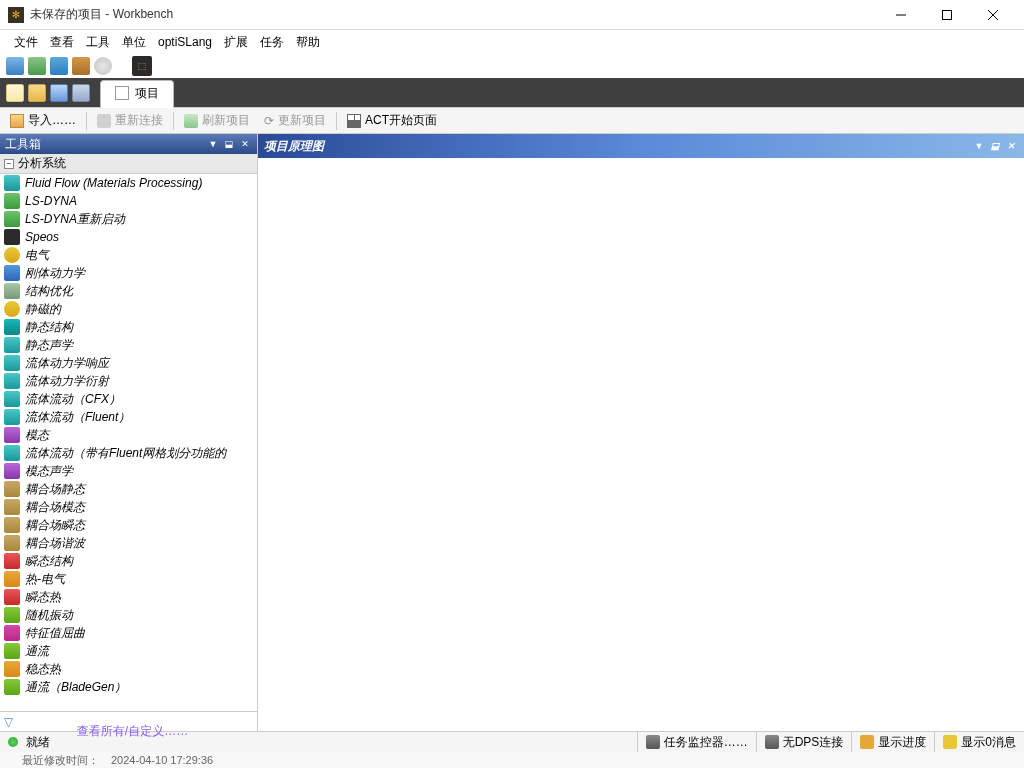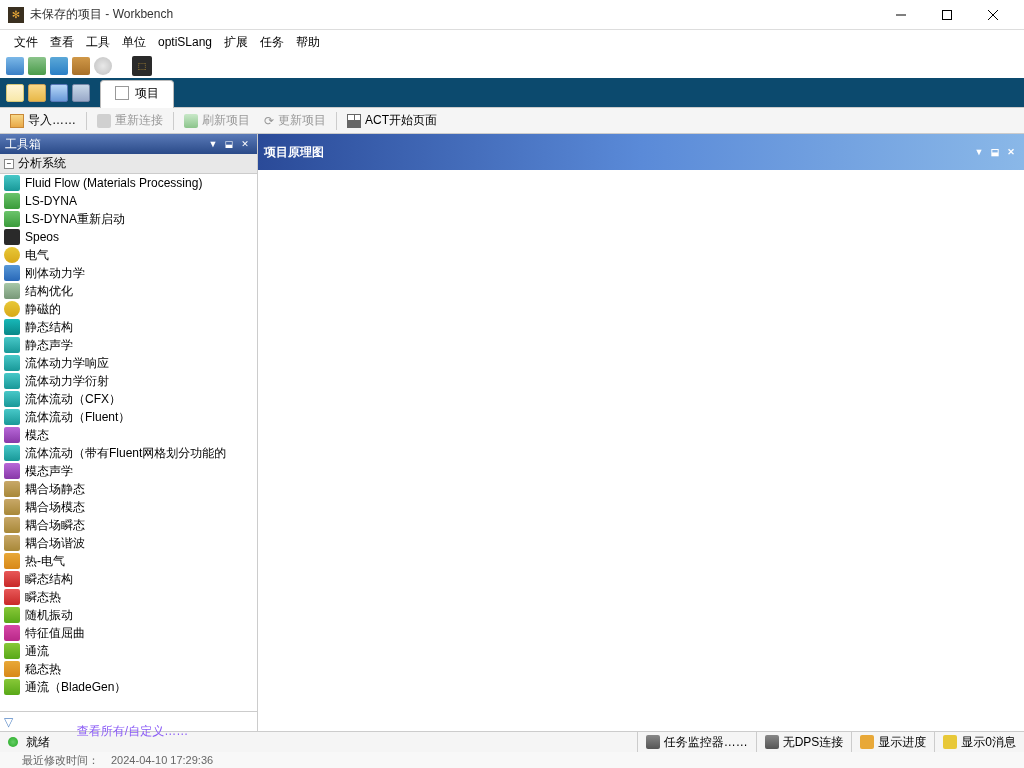--- a/index.html
+++ b/index.html
@@ -18,21 +18,21 @@
 .toolbar1 { height: 24px; display: flex; align-items: center; padding: 1px 6px; gap: 4px; background: #fff; }
 .tool-icon { width: 18px; height: 18px; border-radius: 2px; cursor: pointer; display: inline-flex; align-items: center; justify-content: center; font-size: 11px; }
 .i-db1 { background: linear-gradient(#7bb8e8,#3a7fc5); }
 .i-db2 { background: linear-gradient(#8bc48b,#4a9b4a); }
 .i-db3 { background: linear-gradient(#5ba8d8,#2a7fc5); }
 .i-db4 { background: linear-gradient(#d09848,#a87028); }
 .i-globe { background: radial-gradient(circle,#e8e8e8,#c0c0c0); border-radius: 50%; }
 .i-dark { background: #2a2a2a; width: 20px; height: 20px; }
 .i-dark::after { content: "⬚"; color: #d8a838; font-size: 9px; }
 
-.toolbar2 { height: 30px; display: flex; align-items: center; padding: 2px 6px; gap: 4px; background: #0c4a6e; border-bottom: 1px solid #ccc; }
+.toolbar2 { height: 30px; display: flex; align-items: center; padding: 2px 6px; gap: 4px; background: #404040; border-bottom: 1px solid #ccc; }
 .i-new { background: linear-gradient(#fff5d8,#f8e8a8); border: 1px solid #d8c878; }
 .i-open { background: linear-gradient(#f8d888,#e8b848); border: 1px solid #c8a058; }
 .i-save { background: linear-gradient(#b8d8f8,#6898d8); border: 1px solid #5878b8; }
 .i-save2 { background: linear-gradient(#c8d8e8,#98a8c8); border: 1px solid #7888a8; }
 .tab-area { margin-left: 6px; display: flex; align-items: flex-end; height: 30px; }
 .tab { border: 1px solid #bbb; border-bottom: none; padding: 4px 14px 6px; background: #fff; border-radius: 4px 4px 0 0; display: flex; align-items: center; gap: 6px; font-size: 12px; }
 .tab-icon { width: 14px; height: 14px; border: 1px solid #999; background: #fff; display: inline-block; }
 
 .toolbar3 { height: 26px; display: flex; align-items: center; padding: 2px 4px; gap: 2px; background: #f5f5f5; border-bottom: 1px solid #ccc; }
 .tool-btn { display: flex; align-items: center; gap: 4px; padding: 2px 6px; cursor: pointer; font-size: 12px; }
@@ -51,29 +51,29 @@
 .panel-header-text { flex: 1; }
 .panel-ctrl { width: 14px; height: 14px; display: flex; align-items: center; justify-content: center; cursor: pointer; margin-left: 2px; font-size: 9px; }
 
 .category-bar { height: 20px; background: #e8e8e8; border-bottom: 1px solid #ccc; display: flex; align-items: center; padding: 0 4px; font-size: 12px; gap: 4px; }
 .cat-toggle { width: 10px; height: 10px; border: 1px solid #888; background: #fff; display: inline-flex; align-items: center; justify-content: center; font-size: 8px; line-height: 1; }
 
 .tree-list { flex: 1; overflow-y: auto; overflow-x: hidden; background: #fff; position: relative; }
 .tree-list::-webkit-scrollbar { width: 17px; }
 .tree-list::-webkit-scrollbar-track { background: #f0f0f0; }
 .tree-list::-webkit-scrollbar-thumb { background: #c0c0c0; border: 1px solid #a0a0a0; }
-.tree-item { display: flex; align-items: center; height: 18px; padding: 0 4px; gap: 5px; cursor: pointer; white-space: nowrap; }
+.tree-item { display: flex; align-items: center; height: 18px; padding: 0 4px; gap: 5px; cursor: pointer; white-space: nowrap; font-style: italic; }
 .item-icon { width: 16px; height: 16px; border-radius: 2px; flex-shrink: 0; display: inline-flex; align-items: center; justify-content: center; font-size: 9px; color: #fff; }
 
 .toolbox-footer { height: 20px; border-top: 1px solid #ccc; display: flex; align-items: center; padding: 0 4px; }
 .filter-icon { width: 14px; height: 14px; color: #5a8ac8; }
 .footer-link { flex: 1; text-align: center; color: #8b5cf6; cursor: pointer; padding-right: 6px; margin-top: 20px; }
 
 .schematic { flex: 1; display: flex; flex-direction: column; }
-.schematic-header { height: 36px; background: linear-gradient(to right,#2a4a98,#5a8ad8,#8ab8e8); color: #fff; display: flex; align-items: center; padding: 4px 6px; font-size: 12px; font-weight: bold; }
+.schematic-header { height: 24px; background: linear-gradient(to right,#2a4a98,#5a8ad8,#8ab8e8); color: #fff; display: flex; align-items: center; padding: 4px 6px; font-size: 12px; font-weight: bold; font-style: italic; }
 .schematic-header-text { flex: 1; }
 .schematic-canvas { flex: 1; background: #fff; }
 
 .statusbar { height: 21px; border-top: 1px solid #ccc; display: flex; align-items: center; background: #f5f5f5; font-size: 12px; }
 .status-led { width: 10px; height: 10px; background: radial-gradient(circle,#6c6,#2a2); border-radius: 50%; margin: 0 8px; }
 .status-text { flex: 1; }
 .status-btn { display: flex; align-items: center; gap: 4px; padding: 1px 8px; border-left: 1px solid #ccc; cursor: pointer; height: 100%; }
 .sb-icon { width: 14px; height: 14px; border-radius: 2px; }
 .sb-mon { background: linear-gradient(#888,#555); }
 .sb-dps { background: linear-gradient(#888,#555); }
@@ -274,26 +274,26 @@
         </div>
         <div class="tree-item">
           <span class="item-icon ic-brn"></span>
           <span>耦合场瞬态</span>
         </div>
         <div class="tree-item">
           <span class="item-icon ic-brn"></span>
           <span>耦合场谐波</span>
         </div>
         <div class="tree-item">
+          <span class="item-icon ic-red"></span>
+          <span>瞬态结构</span>
+        </div>
+        <div class="tree-item">
           <span class="item-icon ic-org"></span>
           <span>热-电气</span>
-        </div>
-        <div class="tree-item">
-          <span class="item-icon ic-red"></span>
-          <span>瞬态结构</span>
         </div>
         <div class="tree-item">
           <span class="item-icon ic-red"></span>
           <span>瞬态热</span>
         </div>
         <div class="tree-item">
           <span class="item-icon ic-grn2"></span>
           <span>随机振动</span>
         </div>
         <div class="tree-item">

